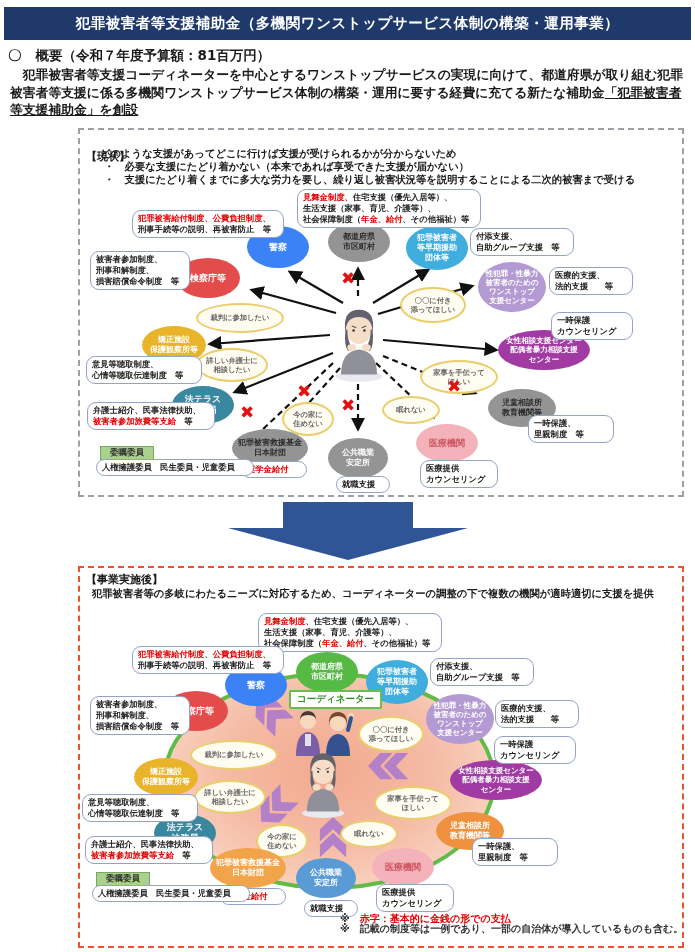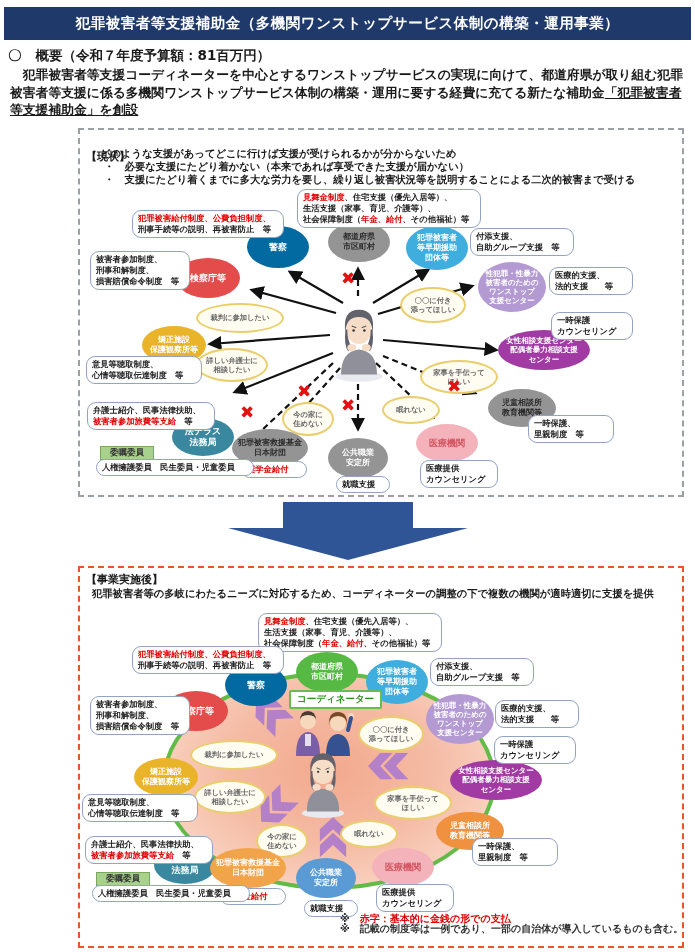--- a/index.html
+++ b/index.html
@@ -14,22 +14,22 @@
   .ov-body .ul{text-decoration:underline;}
   .panel{position:absolute;background:transparent;}
   .panel1{left:78px;top:128px;width:602px;height:365px;border:2px dashed #9aa0a6;}
   .panel2{left:78px;top:566px;width:602px;height:378px;border:2.5px dashed #e8542c;}
   .p-label{position:absolute;font-weight:bold;font-size:11px;}
   .p-line{position:absolute;font-weight:bold;font-size:10.3px;}
   .ell{position:absolute;border-radius:50%;display:flex;flex-direction:column;align-items:center;
        justify-content:center;text-align:center;font-weight:bold;color:#fff;}
   .ell span{display:block;line-height:1.22;}
   .f9{font-size:9px;} .f8{font-size:8px;} .f75{font-size:7.5px;}
-  .bg-police{background:#0369a1;} .bg-gray{background:#949494;} .bg-redell{background:#e44c4c;}
-  .bg-gold{background:#e9b42a;} .bg-teal{background:#3a87a0;margin-top:32px;} .bg-lblue{background:#3fadde;}
+  .bg-police{background:#3b82f6;} .bg-gray{background:#949494;} .bg-redell{background:#e44c4c;}
+  .bg-gold{background:#e9b42a;} .bg-teal{background:#3a87a0;} .bg-lblue{background:#3fadde;}
   .bg-lpurple{background:#b49ad2;} .bg-purple{background:#a13ba3;}
   .bg-pink{background:#f4b2ba;color:#cf5560;} .bg-green{background:#56b944;}
   .bg-orange{background:#f0913f;} .bg-orange2{background:#f2a44b;} .bg-blue2{background:#5b9bd5;}
   .dark{color:#2b2b2b;}
   .tbox{position:absolute;background:#fff;border:1.5px solid #93a3c3;border-radius:9px;
         padding:2px 5px;font-size:8.3px;line-height:1.32;font-weight:bold;color:#222;}
   .red{color:#e00000;}
   .cloud{position:absolute;background:#fffdf2;border:2px solid #eace6e;border-radius:50%;
         display:flex;flex-direction:column;align-items:center;justify-content:center;
         font-size:7.3px;font-weight:bold;color:#666;text-align:center;line-height:1.3;}

